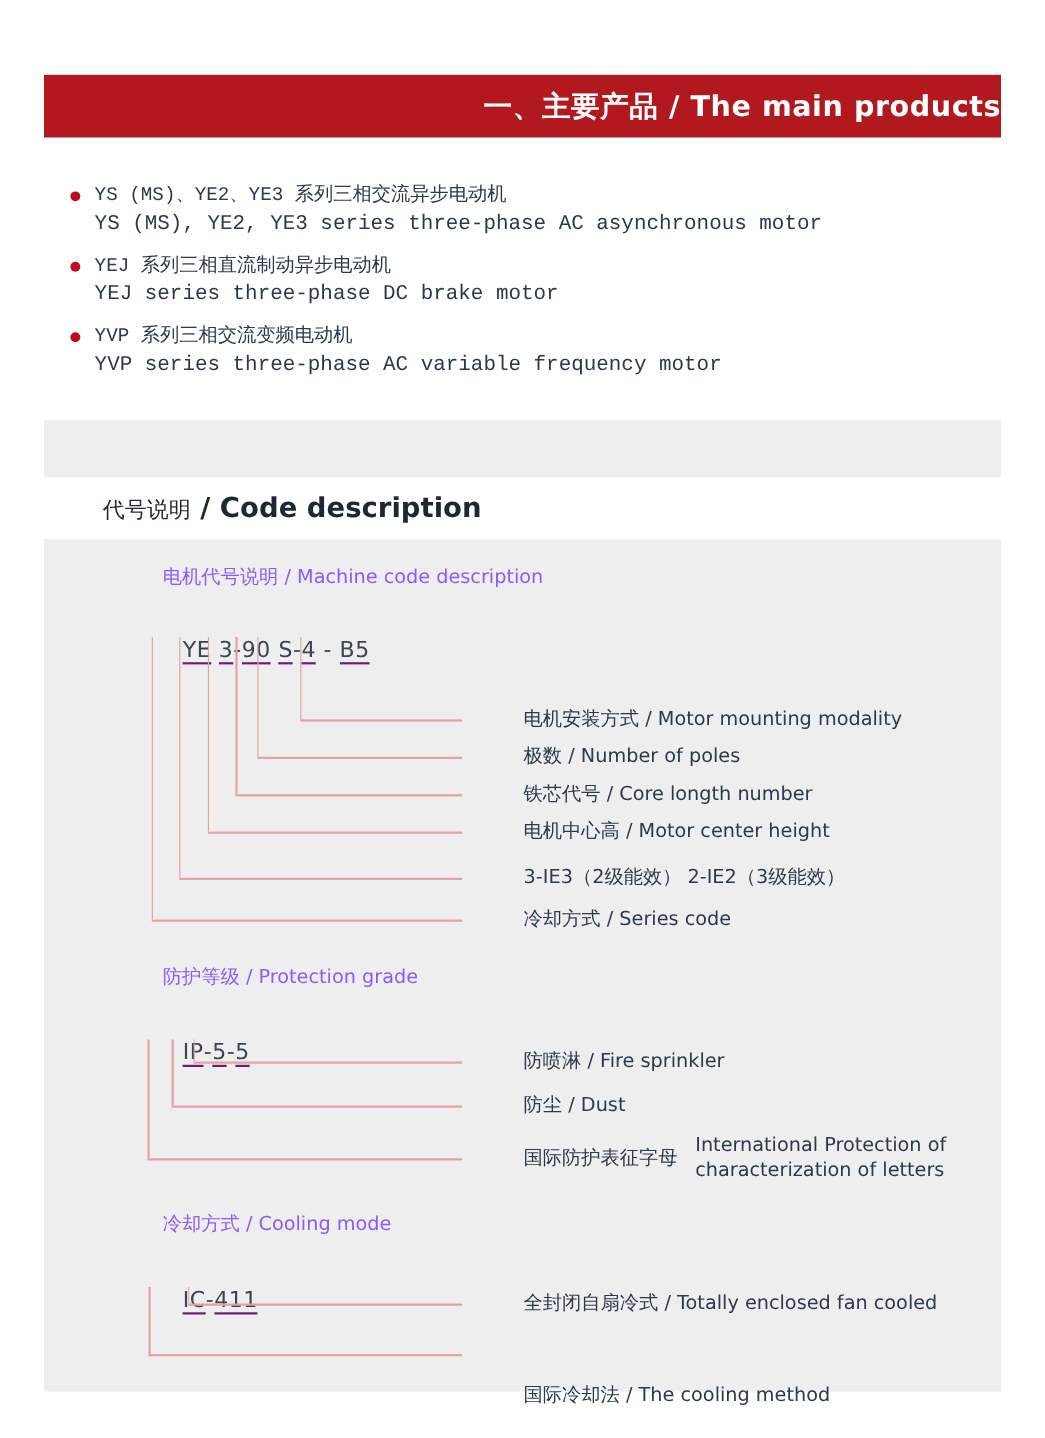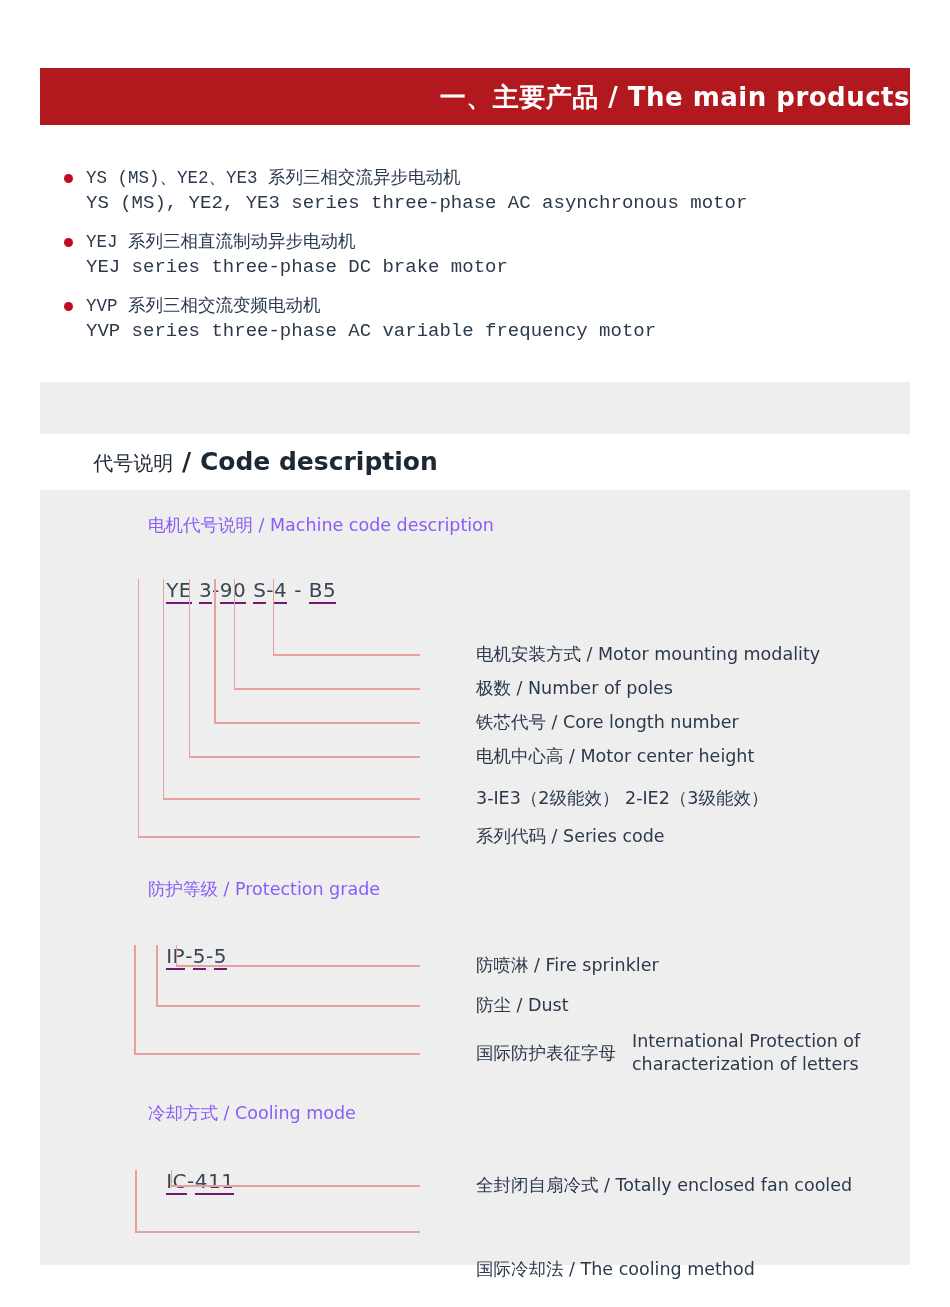--- a/index.html
+++ b/index.html
@@ -102,21 +102,21 @@
     <div class="hline" style="left:174px;top:232px;width:206px"></div>
     <div class="hline" style="left:148.6px;top:266px;width:231.4px"></div>
     <div class="hline" style="left:122.8px;top:308px;width:257.2px"></div>
     <div class="hline" style="left:97.5px;top:346px;width:282.5px"></div>
 
     <div class="rowlabel" style="top:153px">电机安装方式 / Motor mounting modality</div>
     <div class="rowlabel" style="top:187px">极数 / Number of poles</div>
     <div class="rowlabel" style="top:221px">铁芯代号 / Core longth number</div>
     <div class="rowlabel" style="top:255px">电机中心高 / Motor center height</div>
     <div class="rowlabel" style="top:297px">3-IE3（2级能效） 2-IE2（3级能效）</div>
-    <div class="rowlabel" style="top:335px">系列代码 / Series code</div>
+    <div class="rowlabel" style="top:335px">冷却方式 / Series code</div>
 
     <div class="heading" style="top:388px">防护等级 / Protection grade</div>
 
     <div class="codeline" style="top:430px">
       <span class="seg u">IP</span><span class="seg">-</span><span class="seg u">5</span><span class="seg">-</span><span class="seg u">5</span>
     </div>
 
     <div class="vline" style="left:94px;top:455px;height:108px"></div>
     <div class="vline" style="left:116px;top:455px;height:60px"></div>
     <div class="vline" style="left:135.5px;top:455px;height:20px"></div>

